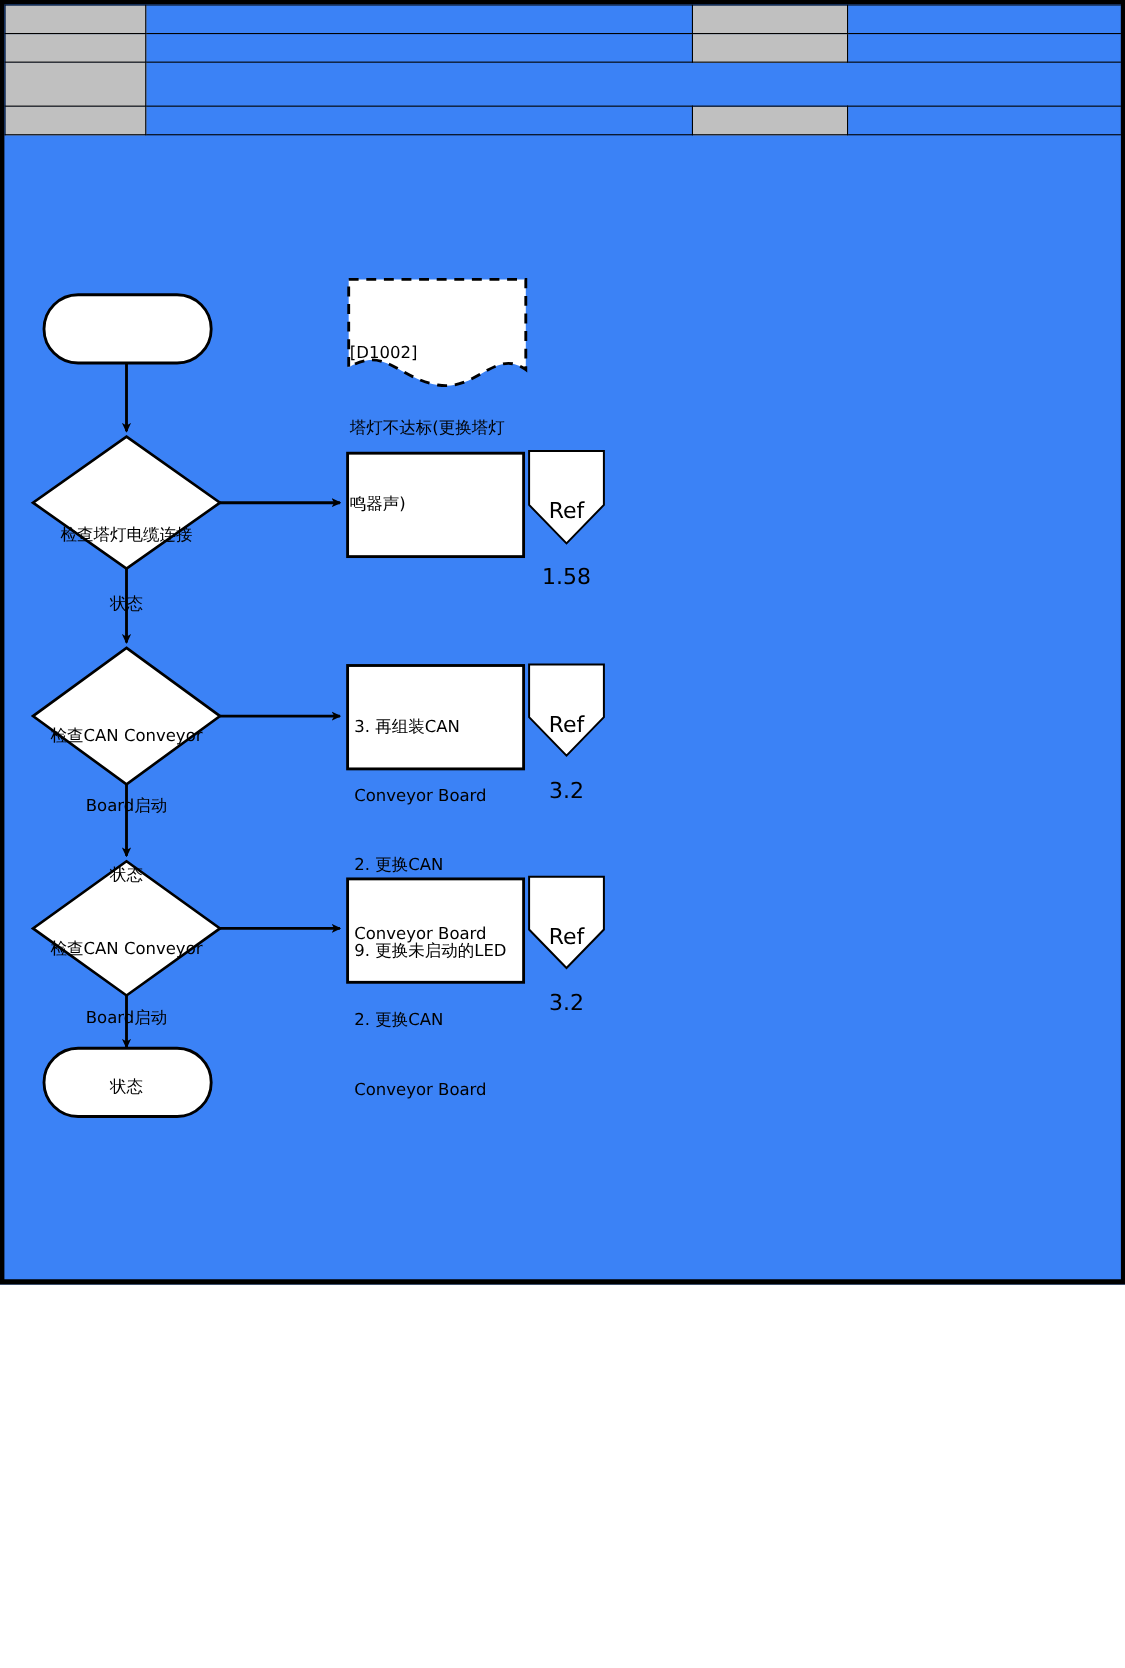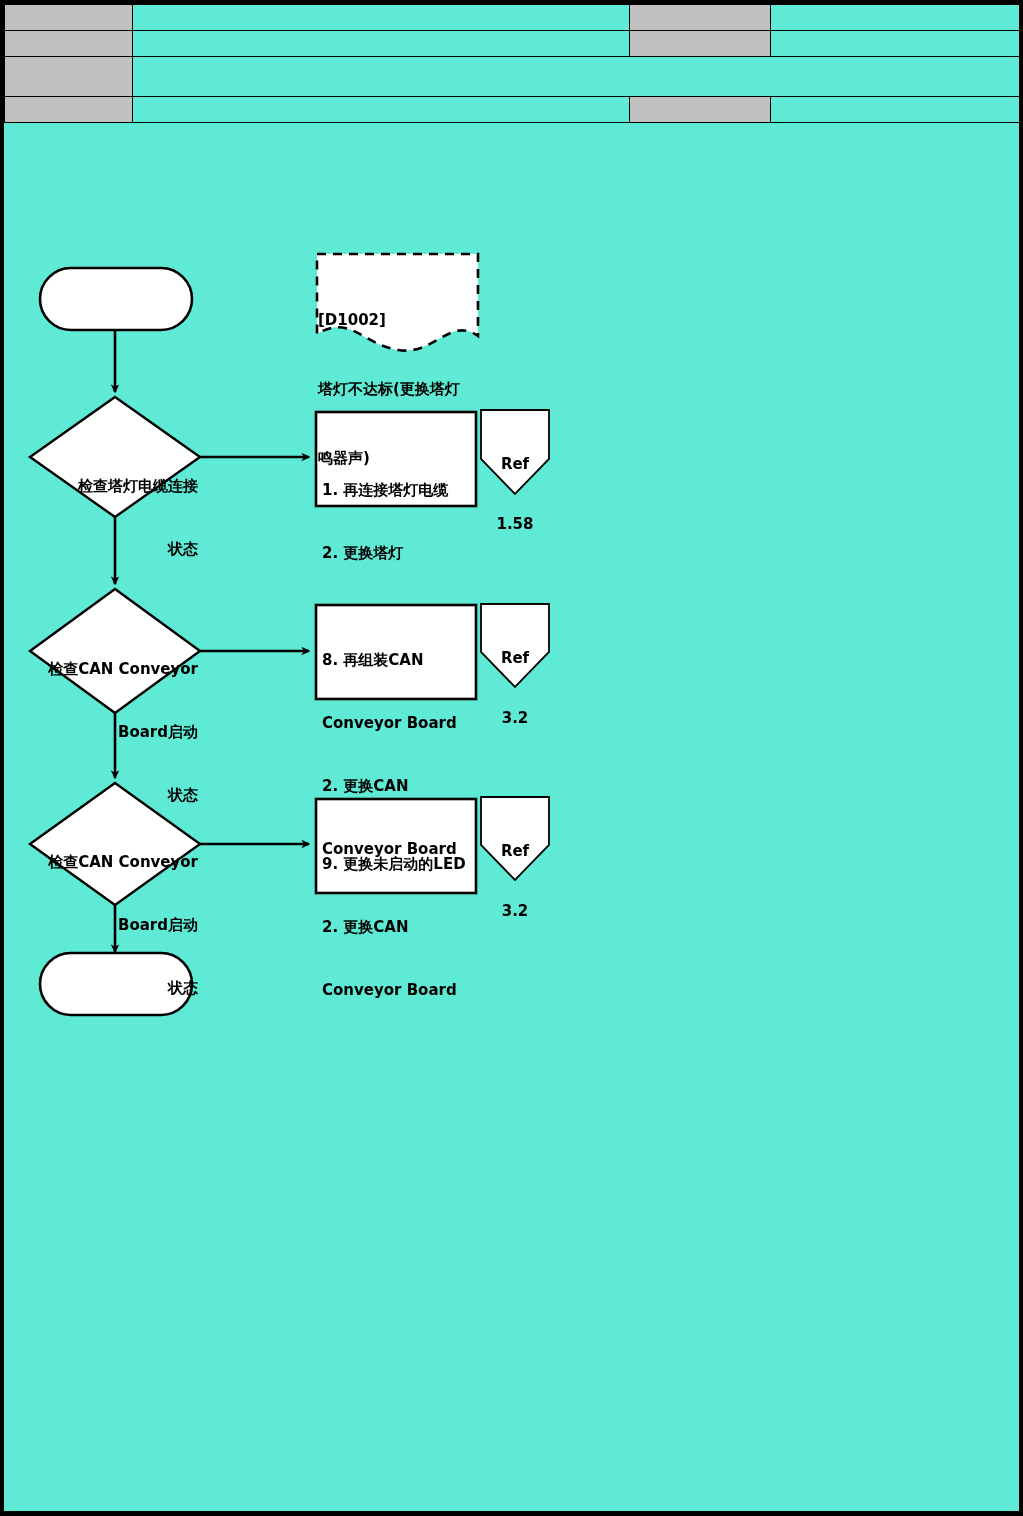--- a/index.html
+++ b/index.html
@@ -7,29 +7,28 @@
     margin: 0;
     padding: 0;
     background: #ffffff;
   }
   body {
     font-family: "DejaVu Sans", "Liberation Sans", sans-serif;
   }
   #page {
     position: relative;
     width: 1023px;
-    height: 1516px;
-    background: #5eead4;
+    height: 1168px;
+    background: #3b82f6;
     overflow: hidden;
     border-left: 4px solid #000;
     border-right: 4px solid #000;
     border-top: 4px solid #000;
     border-bottom: 5px solid #000;
     box-sizing: border-box;
-    font-weight: bold;
   }
 
   
   #header-table {
     position: absolute;
     left: 0;
     top: 0;
     width: 1015px;
     border-collapse: collapse;
     table-layout: fixed;
@@ -61,28 +60,28 @@
   #flow .hit { pointer-events: auto; }
 
   .shape-text {
     position: absolute;
     font-size: 15px;
     line-height: 21px;
     color: #000;
     white-space: pre-wrap;
   }
   .diamond-text {
-    text-align: right;
+    text-align: center;
   }
   .box-text {
     text-align: left;
   }
   .ref-text {
     text-align: center;
-    font-size: 15px;
+    font-size: 20px;
     line-height: 20px;
   }
   .doc-text {
     text-align: left;
     font-size: 15px;
     line-height: 23px;
   }
 </style>
 </head>
 <body>
@@ -180,31 +179,27 @@
     <div>Board启动</div>
     <div>状态</div>
   </div>
 
   <div class="shape-text diamond-text" style="left:28px; top:806px; width:166px;">
     <div>检查CAN Conveyor</div>
     <div>Board启动</div>
     <div>状态</div>
   </div>
 
-  <div class="shape-text box-text" style="left:318px; top:434px; width:150px;">
-    <div>1. 再连接塔灯电缆</div>
-    <div>2. 更换塔灯</div>
-  </div>
   <div class="shape-text ref-text" style="left:480px; top:410px; width:62px;">
     <div>Ref</div>
     <div>1.58</div>
   </div>
 
   <div class="shape-text box-text" style="left:318px; top:604px; width:150px;">
-    <div>8. 再组装CAN</div>
+    <div>3. 再组装CAN</div>
     <div>Conveyor Board</div>
     <div>2. 更换CAN</div>
     <div>Conveyor Board</div>
   </div>
   <div class="shape-text ref-text" style="left:480px; top:604px; width:62px;">
     <div>Ref</div>
     <div>3.2</div>
   </div>
 
   <div class="shape-text box-text" style="left:318px; top:808px; width:150px;">

